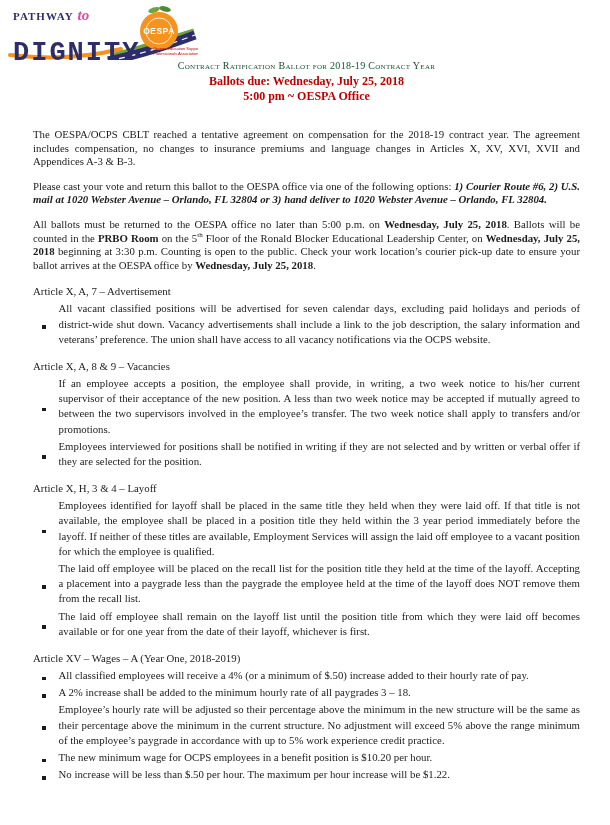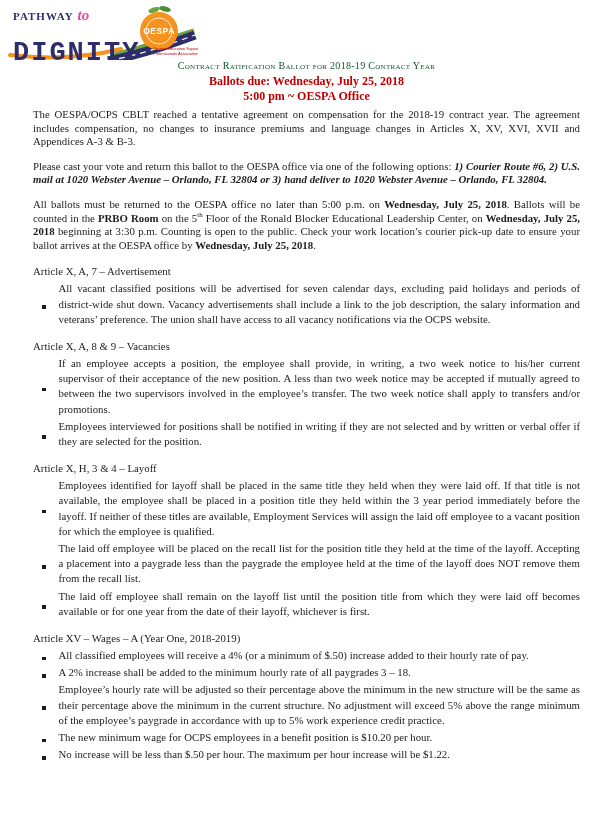--- a/index.html
+++ b/index.html
@@ -32,21 +32,21 @@
   .doc { position:absolute; left:33px; right:30px; top:60px; }
 
   .title {
     text-align:center; font-variant:small-caps; font-size:10px;
     letter-spacing:.3px; color:#14532d; margin:0 0 3px 0;
   }
   .due1, .due2 {
     text-align:center; font-weight:bold; font-size:12px;
     color:#c00000; margin:0; line-height:15px;
   }
-  .due2 { margin-bottom:4px; }
+  .due2 { margin-bottom:24px; }
 
   .para { font-size:10.8px; line-height:13.6px; text-align:justify; margin:0 0 11px 0; }
   sup { font-size:65%; vertical-align:super; line-height:0; }
 
   .section-heading { font-size:10.8px; line-height:14px; margin:12px 0 3px 0; }
 
   .bullet { display:flex; font-size:10.8px; line-height:15.2px; margin:0 0 2px 0;align-items:center; }
   .bmark {
     flex:none; width:3.5px; height:3.5px; background:#1c1c1c;
     margin:6px 13px 0 9px;

